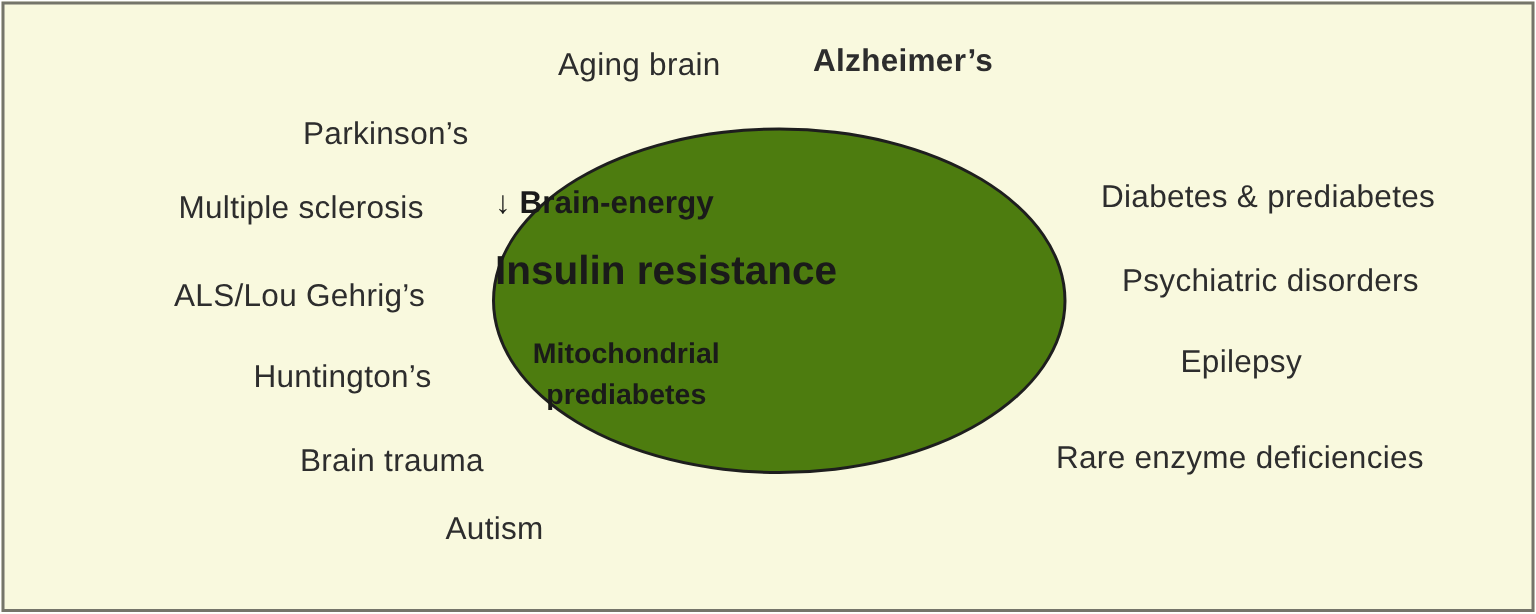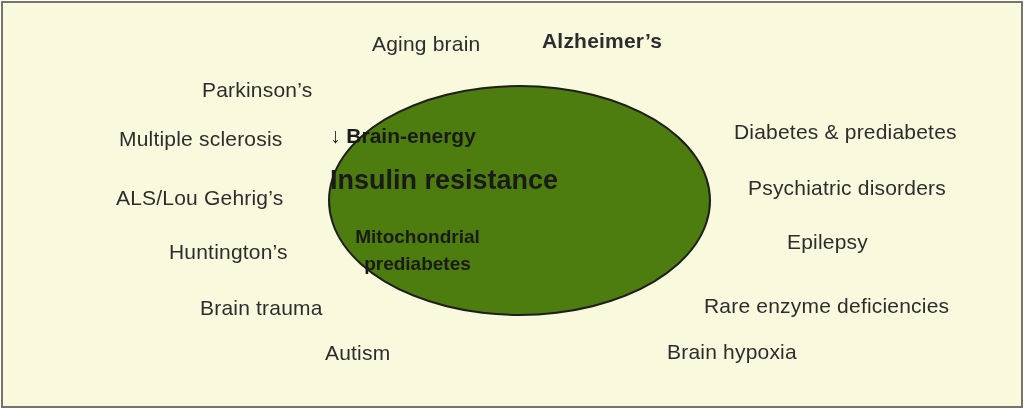--- a/index.html
+++ b/index.html
@@ -37,21 +37,21 @@
   .l2  { left: 199px; top: 75px;  }   
   .l3  { left: 678px; top: 67px;  }   
   .l4  { left: 116px; top: 124px; }   
   .l5  { left: 731px; top: 117px; }   
   .l6  { left: 113px; top: 183px; }   
   .l7  { left: 745px; top: 173px; }   
   .l8  { left: 166px; top: 237px; text-align: center; }   
   .l9  { left: 748px; top: 227px; margin-left: 36px; }   
   .l10 { left: 197px; top: 293px; }   
   .l11 { left: 701px; top: 291px; }   
-  .l12 { left: 294px; top: 338px; margin-left: 28px; }   
+  .l12 { left: 294px; top: 338px; }   
   .l13 { left: 664px; top: 337px; }   
   .l14 { left: 436px; top: 361px; }   
 
   .ellipse {
     position: absolute;
     left: 325px;
     top: 82px;
     width: 379px;
     height: 227px;
     background: #4d7c0f;
@@ -95,21 +95,20 @@
     <span class="label l2">Parkinson’s</span>
     <span class="label l4">Multiple sclerosis</span>
     <span class="label l5">Diabetes &amp; prediabetes</span>
     <span class="label l6">ALS/Lou Gehrig’s</span>
     <span class="label l7">Psychiatric disorders</span>
     <span class="label l8">Huntington’s</span>
     <span class="label l9">Epilepsy</span>
     <span class="label l10">Brain trauma</span>
     <span class="label l11">Rare enzyme deficiencies</span>
     <span class="label l12">Autism</span>
-    <span class="label l13">Brain hypoxia</span>
 
     <div class="ellipse">
       <div class="line1">↓ Brain-energy</div>
       <div class="line2">Insulin resistance</div>
       <div class="line3">Mitochondrial prediabetes</div>
     </div>
 
   </div>
 </div>
 

